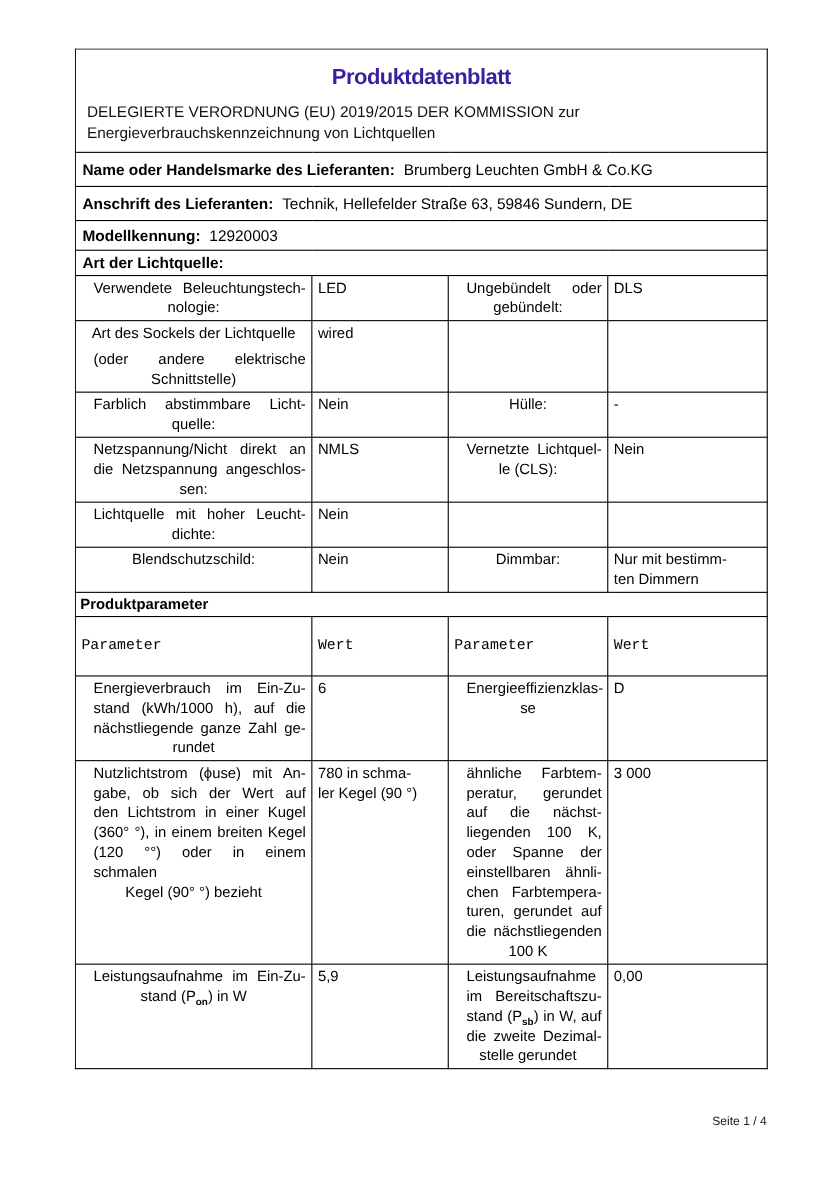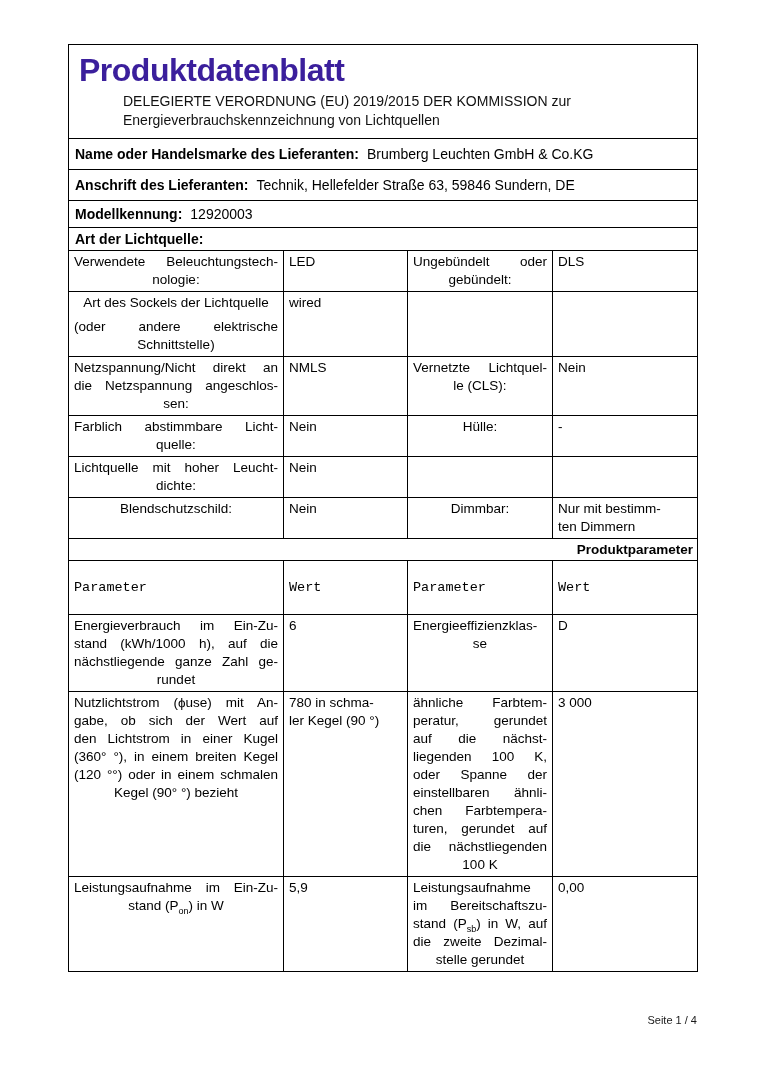--- a/index.html
+++ b/index.html
@@ -12,37 +12,37 @@
     position:absolute;left:68px;top:44px;width:631px;height:956px;
     overflow:hidden;
   }
   table.doc{border-collapse:collapse;table-layout:fixed;width:629px;}
   table.doc td{
     border:1.5px solid #000;vertical-align:top;
     padding:2px 5px;font-size:13.5px;line-height:18px;
   }
   
   tr.title-row td{padding:8px 10px 9px 10px;}
-  .title{font-size:32px;line-height:34px;font-weight:bold;letter-spacing:-0.5px;}
-  .subtitle{white-space:pre-line;font-size:14px;line-height:18.5px;margin-top:5px;color:#111;margin-left:44px;}
+  .title{font-size:20px;line-height:34px;font-weight:bold;letter-spacing:-0.5px;text-align:center;}
+  .subtitle{white-space:pre-line;font-size:14px;line-height:18.5px;margin-top:5px;color:#111;}
   
   tr.lab-row td{padding:6px 6px;font-size:14px;line-height:18px;border-radius:11px;}
   tr.lab-row.model td{padding:4px 6px;}
   tr.lab-row.art td{padding:2px 6px;}
   .lbl{font-weight:bold;}
   .val{margin-left:8px;}
   
-  tr.section td{text-align:right;font-weight:bold;padding:1px 4px;line-height:19px;font-size:13.5px;}
+  tr.section td{text-align:left;font-weight:bold;padding:1px 4px;line-height:19px;font-size:13.5px;}
   tr.colhead td{padding:17px 5px;line-height:19px;font-family:Liberation Mono, monospace;}
   
   td.value{white-space:pre-line;}
-  .para .jl{text-align:justify;text-align-last:justify;}
+  .para .jl{text-align:justify;text-align-last:justify;margin-left:11px;}
   .para .ll{text-align:center;}
   .para + .para{margin-top:6px;}
-  sub{font-size:9px;line-height:0;}
+  sub{font-size:9px;line-height:0;font-weight:bold;}
   tr.clipped td{height:70px;}
   .footer{
     position:absolute;top:1014px;right:67px;
     font-size:11px;line-height:13px;color:#1a1a1a;
   }
 </style>
 </head>
 <body>
 
 <div class="sheet">
@@ -107,48 +107,48 @@
               <div class="ll">Schnittstelle)</div>
             </div>
           </td>
           <td class="value">wired</td>
           <td class="param"></td>
           <td class="value"></td>
         </tr>
         <tr>
           <td class="param">
             <div class="para">
+              <div class="jl">Farblich abstimmbare Licht-</div>
+              <div class="ll">quelle:</div>
+            </div>
+          </td>
+          <td class="value">Nein</td>
+          <td class="param">
+            <div class="para">
+              <div class="ll">Hülle:</div>
+            </div>
+          </td>
+          <td class="value">-</td>
+        </tr>
+        <tr>
+          <td class="param">
+            <div class="para">
               <div class="jl">Netzspannung/Nicht direkt an</div>
               <div class="jl">die Netzspannung angeschlos-</div>
               <div class="ll">sen:</div>
             </div>
           </td>
           <td class="value">NMLS</td>
           <td class="param">
             <div class="para">
               <div class="jl">Vernetzte Lichtquel-</div>
               <div class="ll">le (CLS):</div>
             </div>
           </td>
           <td class="value">Nein</td>
-        </tr>
-        <tr>
-          <td class="param">
-            <div class="para">
-              <div class="jl">Farblich abstimmbare Licht-</div>
-              <div class="ll">quelle:</div>
-            </div>
-          </td>
-          <td class="value">Nein</td>
-          <td class="param">
-            <div class="para">
-              <div class="ll">Hülle:</div>
-            </div>
-          </td>
-          <td class="value">-</td>
         </tr>
         <tr>
           <td class="param">
             <div class="para">
               <div class="jl">Lichtquelle mit hoher Leucht-</div>
               <div class="ll">dichte:</div>
             </div>
           </td>
           <td class="value">Nein</td>
           <td class="param"></td>

